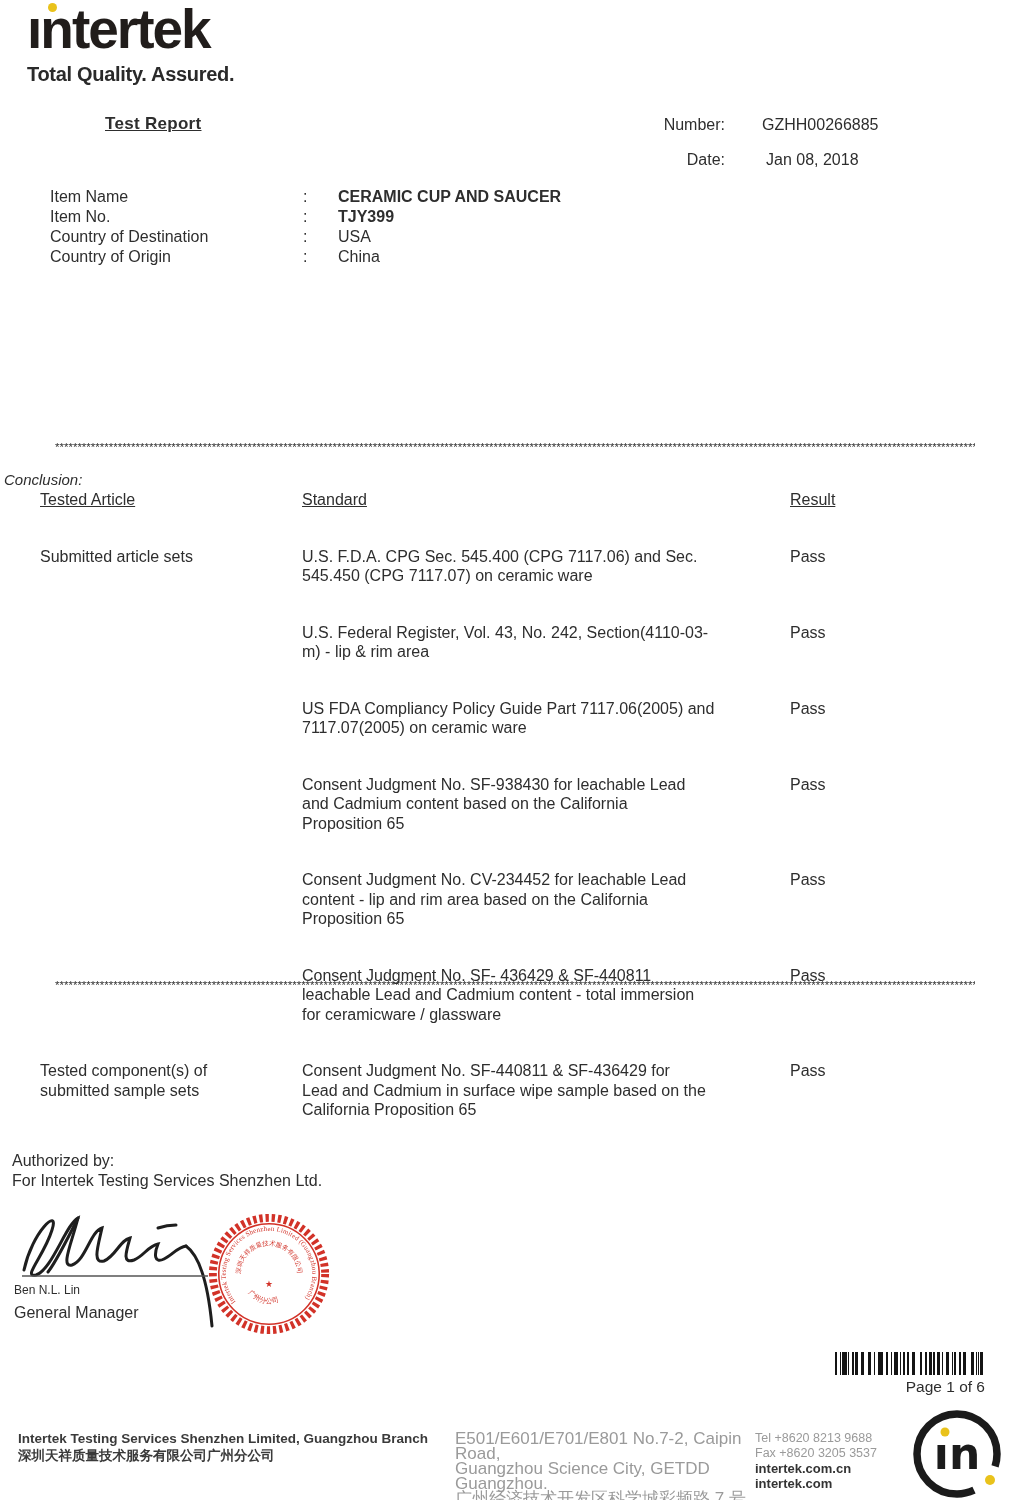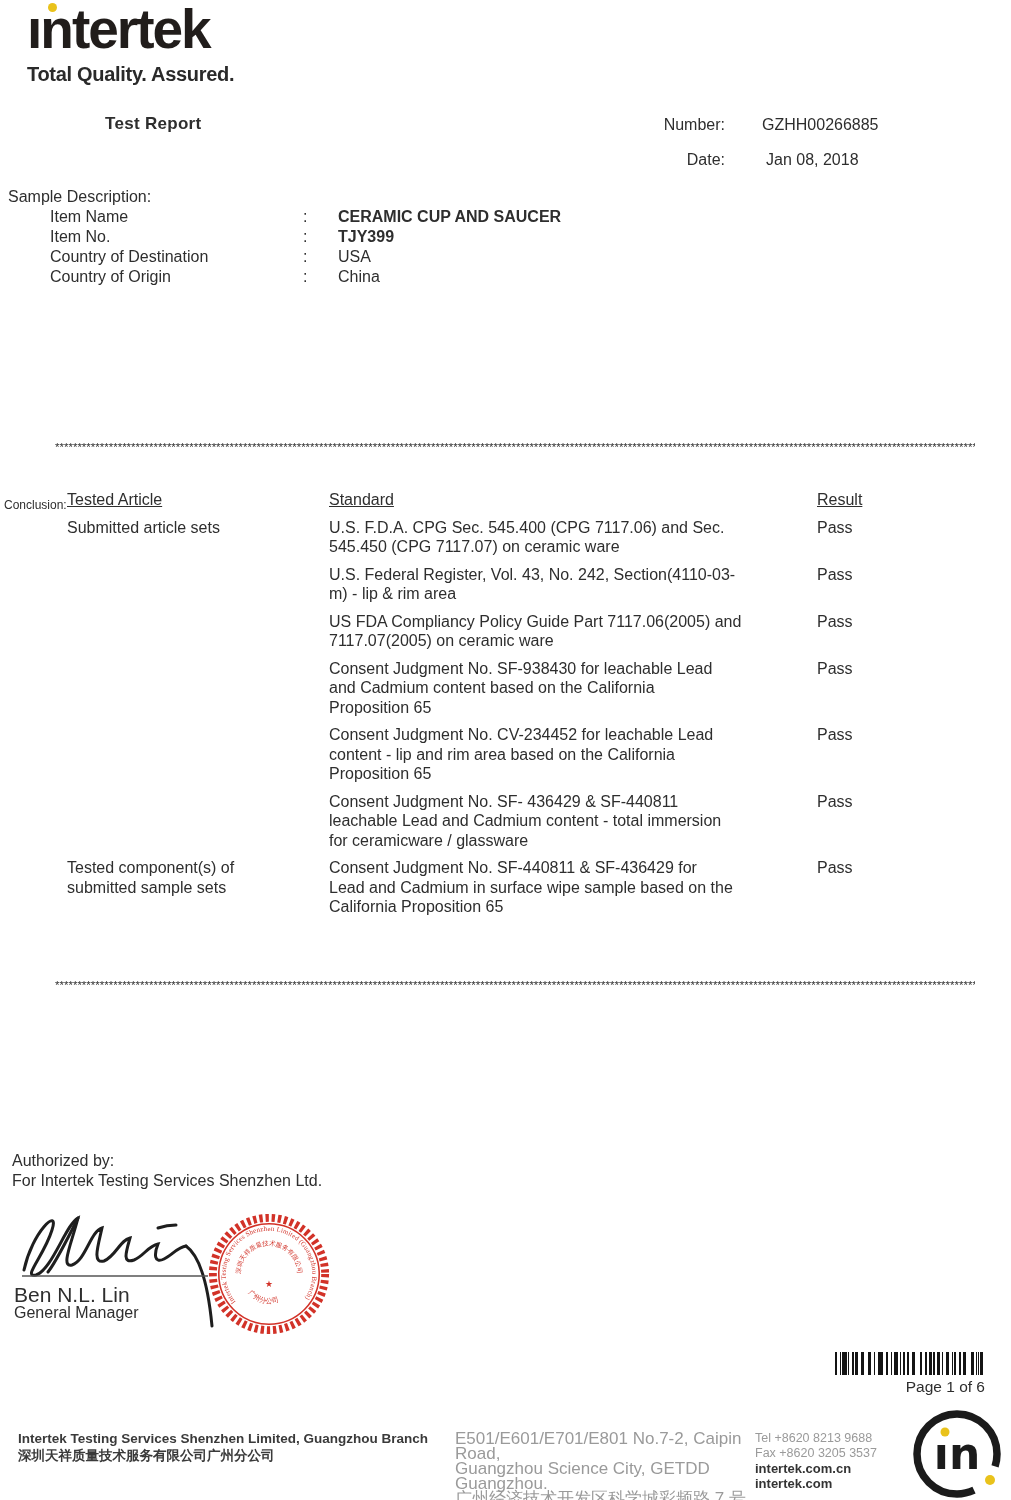--- a/index.html
+++ b/index.html
@@ -7,52 +7,52 @@
   body { font-family:"Liberation Sans","DejaVu Sans",sans-serif; color:#2e2e2e; }
   .page { position:relative; width:1011px; height:1500px; background:#fff; overflow:hidden; }
 
   
   .logo-block { position:absolute; left:27px; top:2px; }
   .logo-word { font-size:55px; font-weight:800; letter-spacing:-2px; color:#211d1b; line-height:1; display:block; }
   .logo-dot { position:absolute; left:21px; top:1px; width:9px; height:9px; border-radius:50%; }
   .logo-tagline { display:block; margin-top:6px; font-size:20px; font-weight:bold; color:#2a2a2a; letter-spacing:-0.3px; }
 
   
-  .report-title { position:absolute; left:105px; top:114px; font-size:17px; font-weight:bold; letter-spacing:0.3px; }
+  .report-title { position:absolute; left:105px; top:114px; font-size:17px; font-weight:bold; text-decoration:underline; letter-spacing:0.3px; }
   .meta-label { position:absolute; width:125px; text-align:right; font-size:16px; }
   .meta-value { position:absolute; left:762px; font-size:16px; }
   .num-label { left:600px; top:116px; }
   .num-value { top:116px; }
   .date-label { left:600px; top:151px; }
   .date-value { left:766px; top:151px; }
 
   
   .sample-block { position:absolute; left:8px; top:187px; font-size:16px; line-height:20px; }
   .sample-intro { margin-left:37px; }
   .sample-row { display:grid; grid-template-columns:253px 35px auto; margin-left:42px; }
   .sample-val-bold { font-weight:bold; }
 
   
   .stars { position:absolute; left:55px; width:920px; height:14px; overflow:hidden; white-space:nowrap; font-size:11.5px; color:#333; letter-spacing:0; }
   .stars-1 { top:441px; }
   .stars-2 { top:979px; }
 
   
-  .conclusion-label { position:absolute; left:4px; top:498px; font-size:12px; }
-  .conc-table { position:absolute; left:40px; top:490px; width:930px; display:grid; grid-template-columns:262px 488px 1fr; row-gap:8px; font-size:16px; line-height:19.5px;margin-left:27px; }
+  .conclusion-label { position:absolute; left:4px; top:471px; font-size:15px;font-style:italic; }
+  .conc-table { position:absolute; left:40px; top:490px; width:930px; display:grid; grid-template-columns:262px 488px 1fr; row-gap:37px; font-size:16px; line-height:19.5px; }
   .conc-head { font-size:16px; }
   .conc-head span { text-decoration:underline; }
   .prewrap { white-space:pre-line; }
   .std-cell { padding-right:16px; }
 
   
   .auth-block { position:absolute; left:12px; top:1151px; font-size:16px; line-height:20px; }
   .signature-svg { position:absolute; left:8px; top:1198px; }
   .stamp-svg { position:absolute; left:205px; top:1210px; }
-  .signer-name { position:absolute; left:14px; top:1283px; font-size:21px; }
+  .signer-name { position:absolute; left:14px; top:1283px; font-size:12px; }
   .signer-title { position:absolute; left:14px; top:1304px; font-size:16px; }
 
   
   .barcode { position:absolute; left:835px; top:1352px; width:150px; height:23px;
     background-image:
       repeating-linear-gradient(90deg,#141414 0 2px,transparent 2px 5px,#141414 5px 6px,transparent 6px 9px,#141414 9px 12px,transparent 12px 17px),
       repeating-linear-gradient(90deg,#141414 0 1px,transparent 1px 7px,#141414 7px 9px,transparent 9px 13px);
     background-color:#fff; }
   .page-num { position:absolute; left:835px; top:1378px; width:150px; text-align:right; font-size:15.5px; }
 
@@ -74,21 +74,20 @@
     <span class="logo-tagline">Total Quality. Assured.</span>
   </div>
 
   <div class="report-title">Test Report</div>
   <div class="meta-label num-label">Number:</div>
   <div class="meta-value num-value">GZHH00266885</div>
   <div class="meta-label date-label">Date:</div>
   <div class="meta-value date-value">Jan 08, 2018</div>
 
   <div class="sample-block">
-    <div>Sample Description:</div>
     <div class="sample-row">
       <span>Item Name</span>
         <span>:</span>
         <span class="sample-val-bold">CERAMIC CUP AND SAUCER</span>
     </div>
     <div class="sample-row">
       <span>Item No.</span>
         <span>:</span>
         <span class="sample-val-bold">TJY399</span>
     </div>

